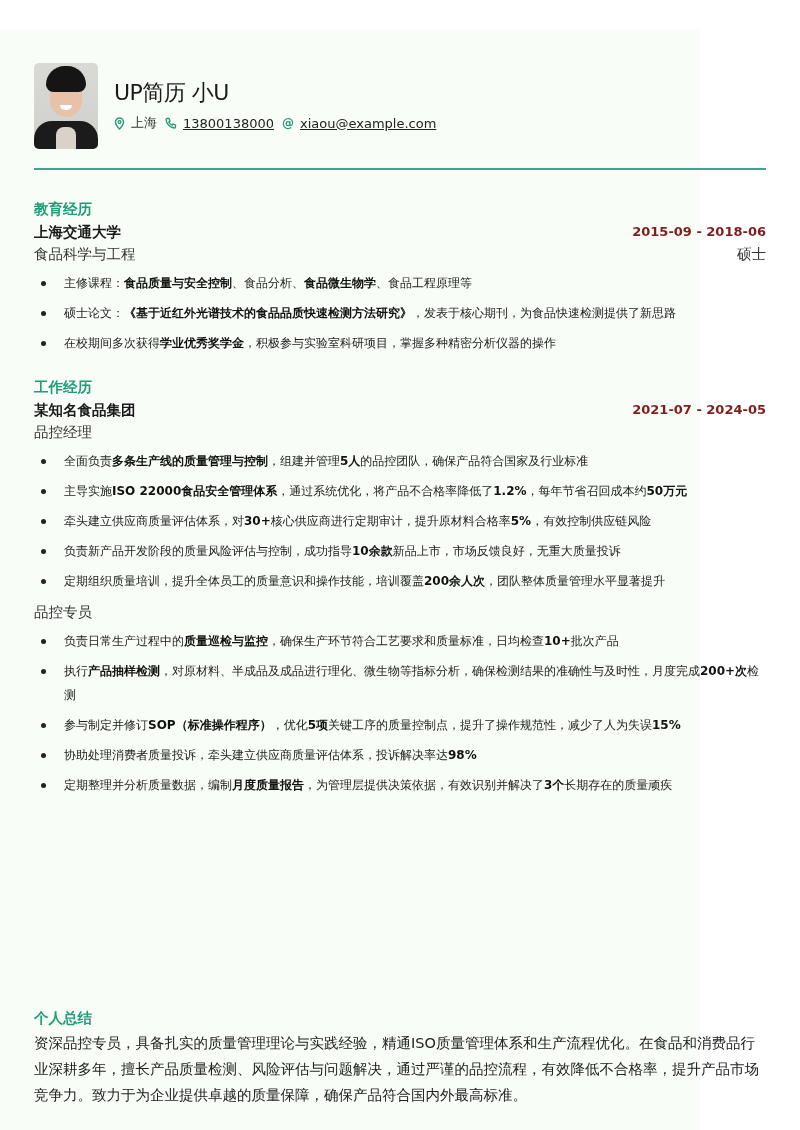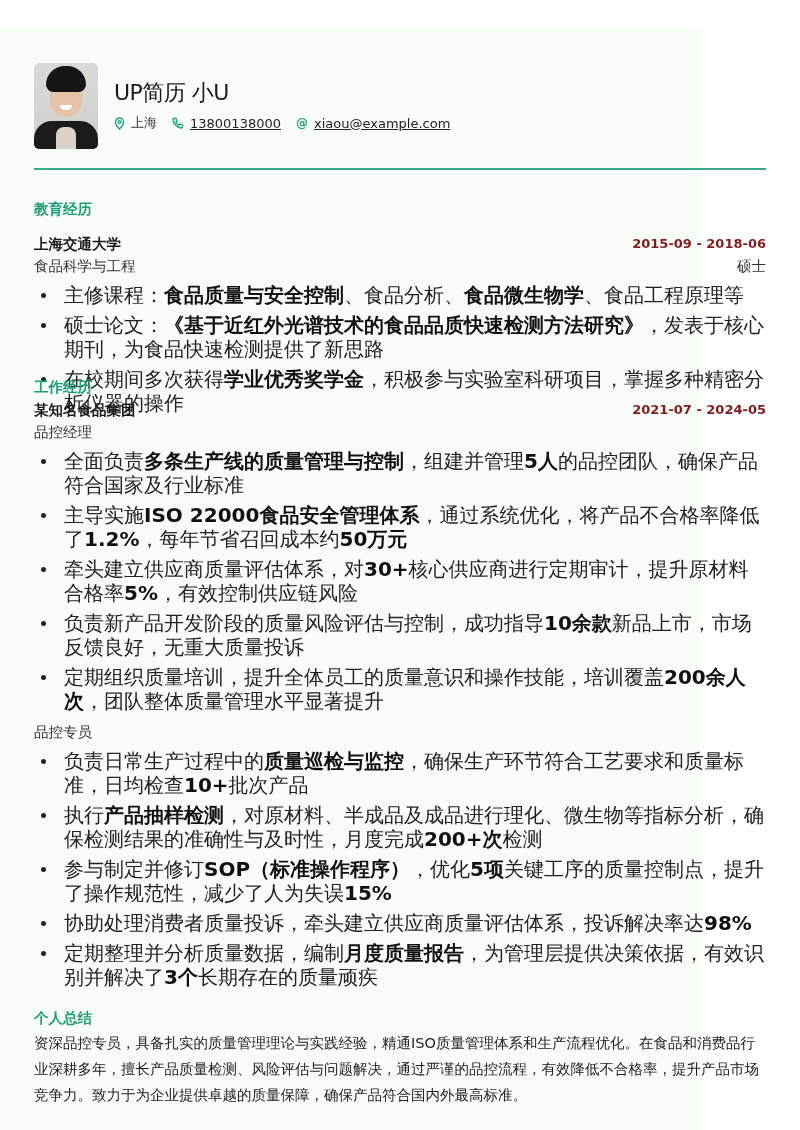--- a/index.html
+++ b/index.html
@@ -20,34 +20,34 @@
     background: linear-gradient(#d9d9d6, #cfcfcc);
     position: relative;
   }
   .photo .hair { position: absolute; left: 12px; top: 3px; width: 40px; height: 26px; background: #151515; border-radius: 20px 20px 8px 8px; }
   .photo .face { position: absolute; left: 16px; top: 14px; width: 32px; height: 40px; background: #e6c3a8; border-radius: 14px 14px 16px 16px; }
   .photo .smile { position: absolute; left: 26px; top: 42px; width: 12px; height: 5px; background: #fff; border-radius: 0 0 6px 6px; }
   .photo .body { position: absolute; left: 0; bottom: 0; width: 64px; height: 28px; background: #1b1b1b; border-radius: 18px 18px 0 0; }
   .photo .shirt { position: absolute; left: 22px; bottom: 0; width: 20px; height: 22px; background: #d8d2c8; border-radius: 8px 8px 0 0; }
   .header-info { margin-left: 16px; }
   .name { font-size: 22px; font-weight: 500; color: #1a1a1a; margin-top: 16px; line-height: 28px; letter-spacing: -0.5px; }
-  .contacts { display: flex; align-items: center; margin-top: 7px; font-size: 13px; color: #333; gap: 7px; }
+  .contacts { display: flex; align-items: center; margin-top: 7px; font-size: 13px; color: #333; }
   .contacts .icon { color: #1f9c78; font-size: 12px; margin-right: 6px; display: inline-flex; }
   .contacts .item { display: inline-flex; align-items: center; margin-right: 8px; }
   .contacts a { color: #222; text-decoration: underline; }
   .divider { position: absolute; top: 139px; left: 34px; width: 732px; height: 2px; background: #3aa68a; }
 
   .section { position: absolute; left: 34px; width: 732px; }
   .sec-title { font-size: 14.5px; font-weight: bold; color: #1f9c78; line-height: 20px; }
   .row { display: flex; justify-content: space-between; line-height: 22px; }
   .org { font-size: 14.5px; font-weight: bold; color: #1a1a1a; }
   .date { font-size: 13px; font-weight: bold; color: #7f1d1d; }
   .sub { font-size: 14.5px; color: #333; }
   ul { list-style: none; margin: 6px 0 0 0; padding: 0; }
-  li { position: relative; padding-left: 30px; font-size: 20px; line-height: 24px; color: #222; margin-bottom: 6px; }
+  li { position: relative; padding-left: 30px; font-size: 12px; line-height: 24px; color: #222; margin-bottom: 6px; }
   li::before { content: ""; position: absolute; left: 7px; top: 10px; width: 5px; height: 5px; border-radius: 50%; background: #222; }
   b { color: #111; }
   .summary { font-size: 14.5px; line-height: 26px; color: #222; margin-top: 2px; }
 </style>
 </head>
 <body>
 
 <div class="page">
 
   <div class="header">
@@ -83,21 +83,21 @@
           <a>xiaou@example.com</a>
         </span>
       </div>
     </div>
   </div>
 
   <div class="divider"></div>
 
   <div class="section" style="top:170px;">
     <div class="sec-title">教育经历</div>
-    <div class="row" style="margin-top:14px;">
+    <div class="row" style="margin-top:2px;">
       <span class="org">上海交通大学</span>
       <span class="date">2015-09 - 2018-06</span>
     </div>
     <div class="row">
       <span class="sub">食品科学与工程</span>
       <span class="sub">硕士</span>
     </div>
     <ul>
         <li><span>主修课程：</span><b>食品质量与安全控制</b><span>、食品分析、</span><b>食品微生物学</b><span>、食品工程原理等</span></li>
         <li><span>硕士论文：</span><b>《基于近红外光谱技术的食品品质快速检测方法研究》</b><span>，发表于核心期刊，为食品快速检测提供了新思路</span></li>

